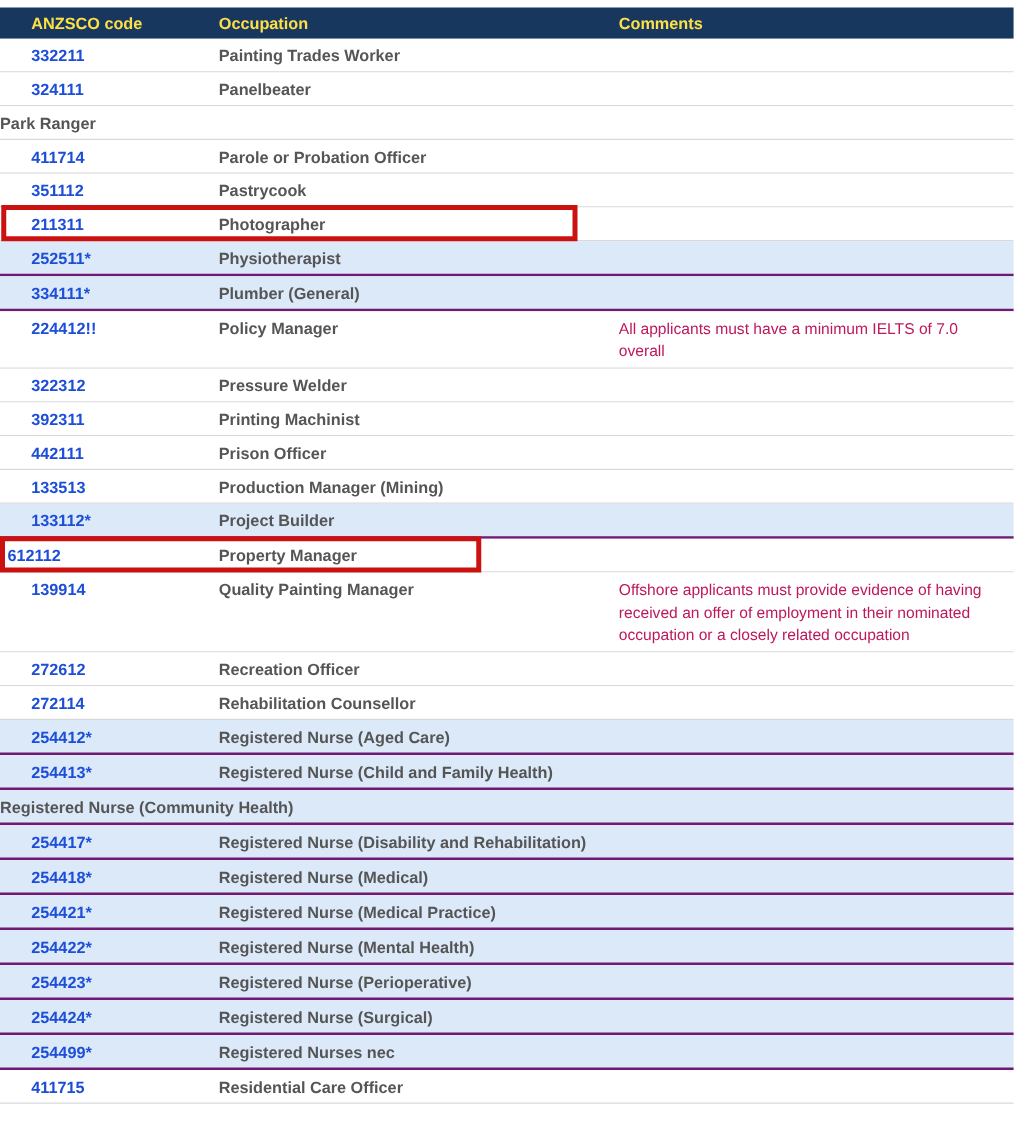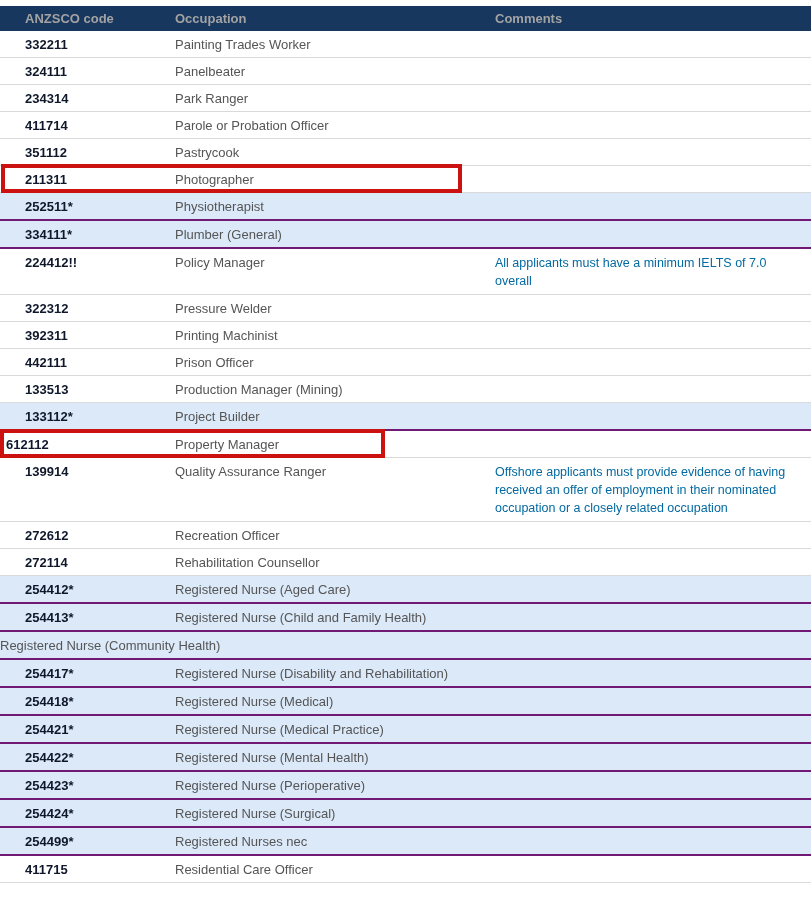--- a/index.html
+++ b/index.html
@@ -11,44 +11,44 @@
     overflow:hidden;
   }
   .occ-table { width:811px; }
 
   
   .thead {
     display:flex;
     background:#17375e;
     height:25px;
     align-items:center;
-    color:#a3a3a3;
+    color:#fde047;
     font-size:13px;
     font-weight:bold;
   }
   .thead .h-code { width:175px; padding-left:25px; }
   .thead .h-occ  { width:320px; }
   .thead .h-com  { flex:1; }
 
   
   .row {
     display:flex;
     min-height:27px;
     background:#ffffff;
     border-bottom:1px solid #d9d9d9;
     position:relative;
   }
   .row.shaded {
     background:#dbe9f9;
     border-bottom:2px solid #701a75;
   }
   .cell { font-size:13px; color:#555555; line-height:16px; padding-top:6px; padding-bottom:4px; }
-  .cell.code { width:175px; padding-left:25px; font-weight:bold; color:#0f172a; }
-  .cell.occ  { width:320px; }
-  .cell.com  { flex:1; font-size:12.5px; line-height:18px; padding-top:5px; padding-right:8px; color:#0369a1; }
+  .cell.code { width:175px; padding-left:25px; font-weight:bold; color:#1d4ed8; }
+  .cell.occ  { width:320px;font-weight:bold; }
+  .cell.com  { flex:1; font-size:12.5px; line-height:18px; padding-top:5px; padding-right:8px; color:#be185d; }
 
   
   .red-box {
     position:absolute;
     top:-2px; left:0;
     height:calc(100% + 3px);
     border:4px solid #cc1111;
     pointer-events:none;
     z-index:2;
   }
@@ -70,21 +70,20 @@
     <div class="cell code">332211</div>
     <div class="cell occ">Painting Trades Worker</div>
     <div class="cell com"></div>
   </div>
       <div class="row">
     <div class="cell code">324111</div>
     <div class="cell occ">Panelbeater</div>
     <div class="cell com"></div>
   </div>
       <div class="row">
-    <div class="cell code">234314</div>
     <div class="cell occ">Park Ranger</div>
     <div class="cell com"></div>
   </div>
       <div class="row">
     <div class="cell code">411714</div>
     <div class="cell occ">Parole or Probation Officer</div>
     <div class="cell com"></div>
   </div>
       <div class="row">
     <div class="cell code">351112</div>
@@ -138,21 +137,21 @@
     <div class="cell com"></div>
   </div>
       <div class="row highlighted">
     <div class="cell code">612112</div>
     <div class="cell occ">Property Manager</div>
     <div class="cell com"></div>
   <div class="red-box"></div>
       </div>
       <div class="row">
     <div class="cell code">139914</div>
-    <div class="cell occ">Quality Assurance Ranger</div>
+    <div class="cell occ">Quality Painting Manager</div>
     <div class="cell com">Offshore applicants must provide evidence of having received an offer of employment in their nominated occupation or a closely related occupation</div>
   </div>
       <div class="row">
     <div class="cell code">272612</div>
     <div class="cell occ">Recreation Officer</div>
     <div class="cell com"></div>
   </div>
       <div class="row">
     <div class="cell code">272114</div>
     <div class="cell occ">Rehabilitation Counsellor</div>

